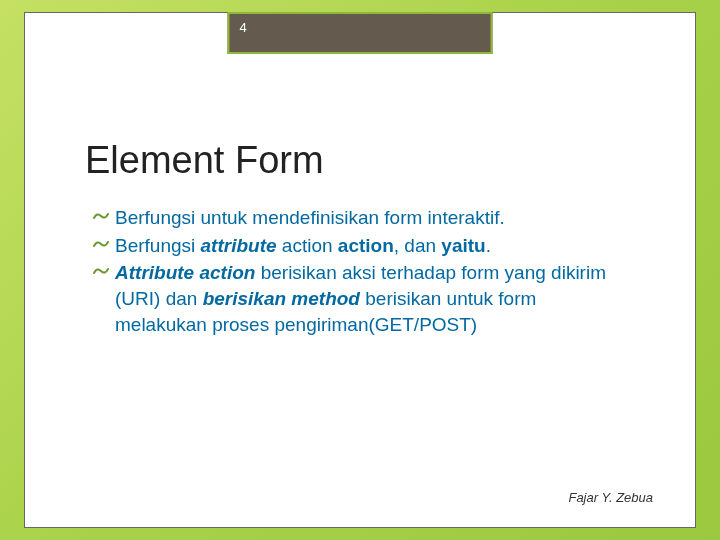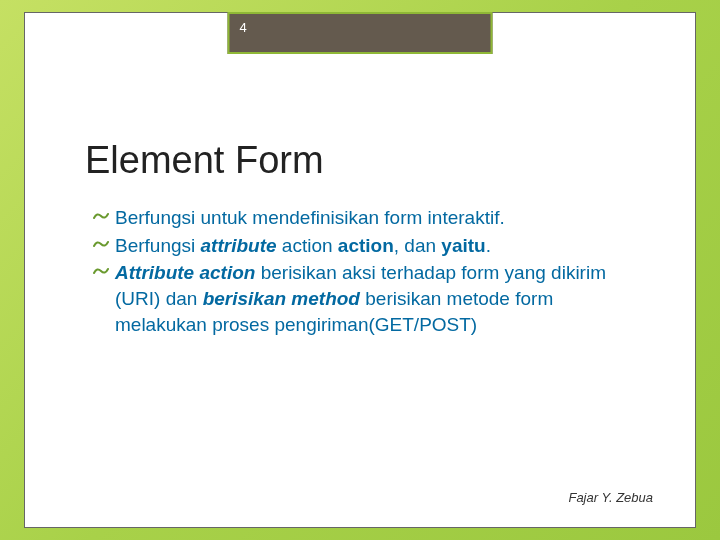--- a/index.html
+++ b/index.html
@@ -104,20 +104,20 @@
       </span>
       <span><span>Berfungsi </span><span class="italic">attribute</span><span> action </span><span class="bold">action</span><span>, dan </span><span class="bold">yaitu</span><span>.</span></span>
     </div>
 
     <div class="bullet">
       <span class="bullet-icon">
         <svg viewBox="0 0 16 14">
             <path d="M1 9 Q4 3 8 7 Q12 11 15 5" stroke="#6a9a2f" stroke-width="2" fill="none" stroke-linecap="round"></path>
           </svg>
       </span>
-      <span><span class="italic">Attribute</span><span> </span><span class="italic">action</span><span> berisikan aksi terhadap form yang dikirim (URI) dan </span><span class="italic">berisikan method</span><span> berisikan metode form melakukan proses pengiriman(GET/POST)</span></span>
+      <span><span class="italic">Attribute</span><span> </span><span class="italic">action</span><span> berisikan aksi terhadap form yang dikirim (URI) dan </span><span class="italic">berisikan method</span><span> berisikan untuk form melakukan proses pengiriman(GET/POST)</span></span>
     </div>
 
   </div>
 
   <div class="footer">Fajar Y. Zebua</div>
 
 </div>
 
 </body></html>

